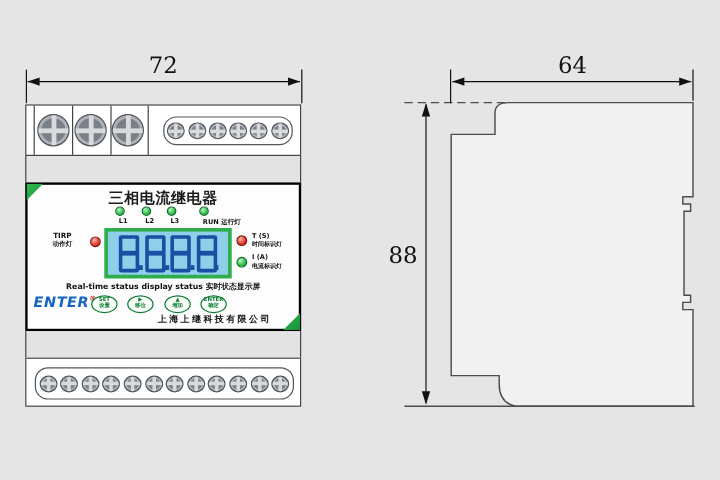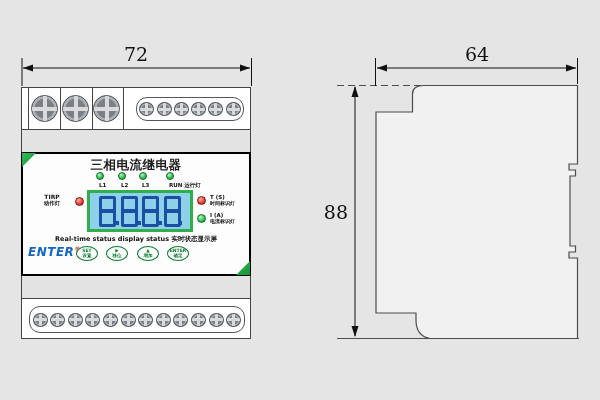--- a/index.html
+++ b/index.html
@@ -204,20 +204,21 @@
       </div>
       <div class="btn" style="left:114px">
         <div class="t">▲</div>
         <div class="b">增加</div>
       </div>
       <div class="btn" style="left:144px">
         <div class="t">ENTER</div>
         <div class="b">确定</div>
       </div>
 
+      <div class="company">上海上继科技有限公司</div>
     </div>
 
     <div class="sect band2"></div>
 
     <div class="sect term-bot">
       <div class="strip strip-bot">
         <div class="screw-sm"></div>
         <div class="screw-sm"></div>
         <div class="screw-sm"></div>
         <div class="screw-sm"></div>

